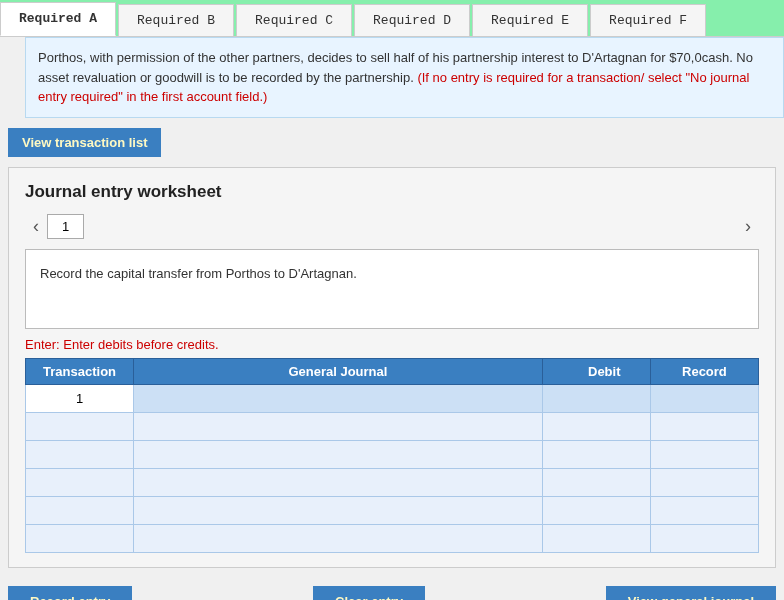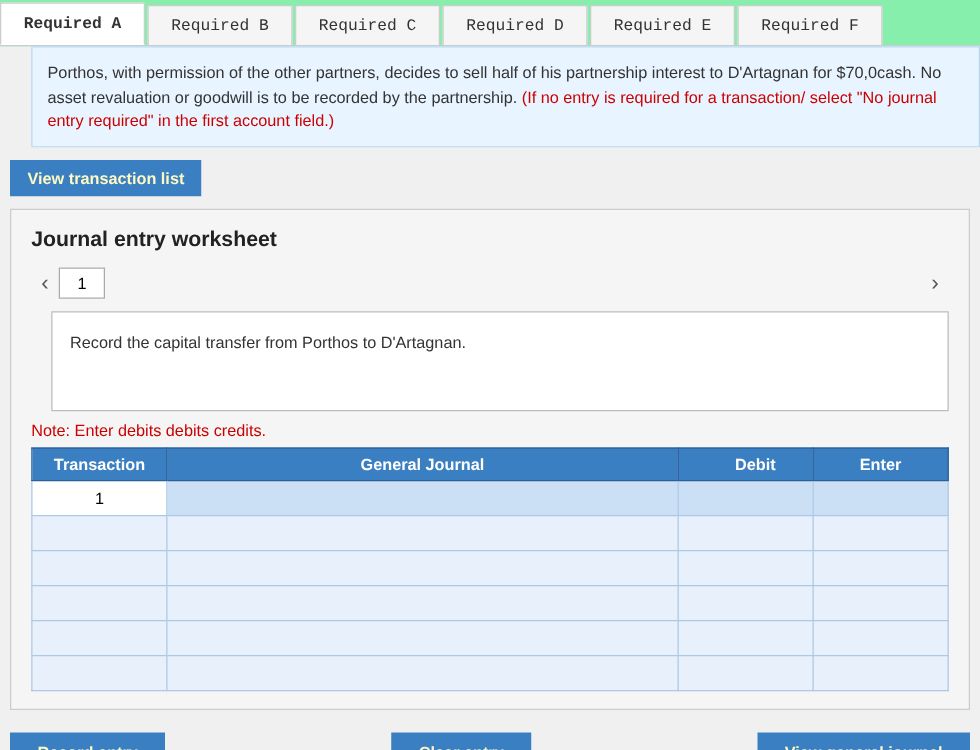--- a/index.html
+++ b/index.html
@@ -89,21 +89,20 @@
 
     
     .desc-box {
       border: 1px solid #bbb;
       background: #fff;
       padding: 16px 14px;
       font-size: 13px;
       color: #333;
       margin-bottom: 8px;
       min-height: 80px;
-      margin-left: 16px;
     }
 
     
     .note { color: #cc0000; font-size: 13px; margin-bottom: 6px; }
 
     
     .journal-table {
       width: 100%;
       border-collapse: collapse;
       font-size: 13px;
@@ -184,29 +183,29 @@
   <div class="worksheet-title">Journal entry worksheet</div>
 
   <div class="nav-row">
     <span class="nav-arrow">‹</span>
     <div class="page-tab">1</div>
     <span class="nav-arrow nav-right">›</span>
   </div>
 
   <div class="desc-box">Record the capital transfer from Porthos to D'Artagnan.</div>
 
-  <div class="note">Note: Enter debits debits credits.</div>
+  <div class="note">Enter: Enter debits before credits.</div>
 
   <table class="journal-table">
     <thead>
       <tr>
         <th style="width:90px;">Transaction</th>
         <th style="width:340px;">General Journal</th>
         <th style="width:90px;padding-left:24px;">Debit</th>
-        <th style="width:90px;">Enter</th>
+        <th style="width:90px;">Record</th>
       </tr>
     </thead>
     <tbody id="journal-tbody">
     <tr>
           <td class="tx-num">1</td>
           <td class="input-cell"><input type="text" style=""></td>
           <td class="input-cell"><input type="text" style=""></td>
           <td class="input-cell"><input type="text" style=""></td>
         </tr>
         <tr class="empty">

